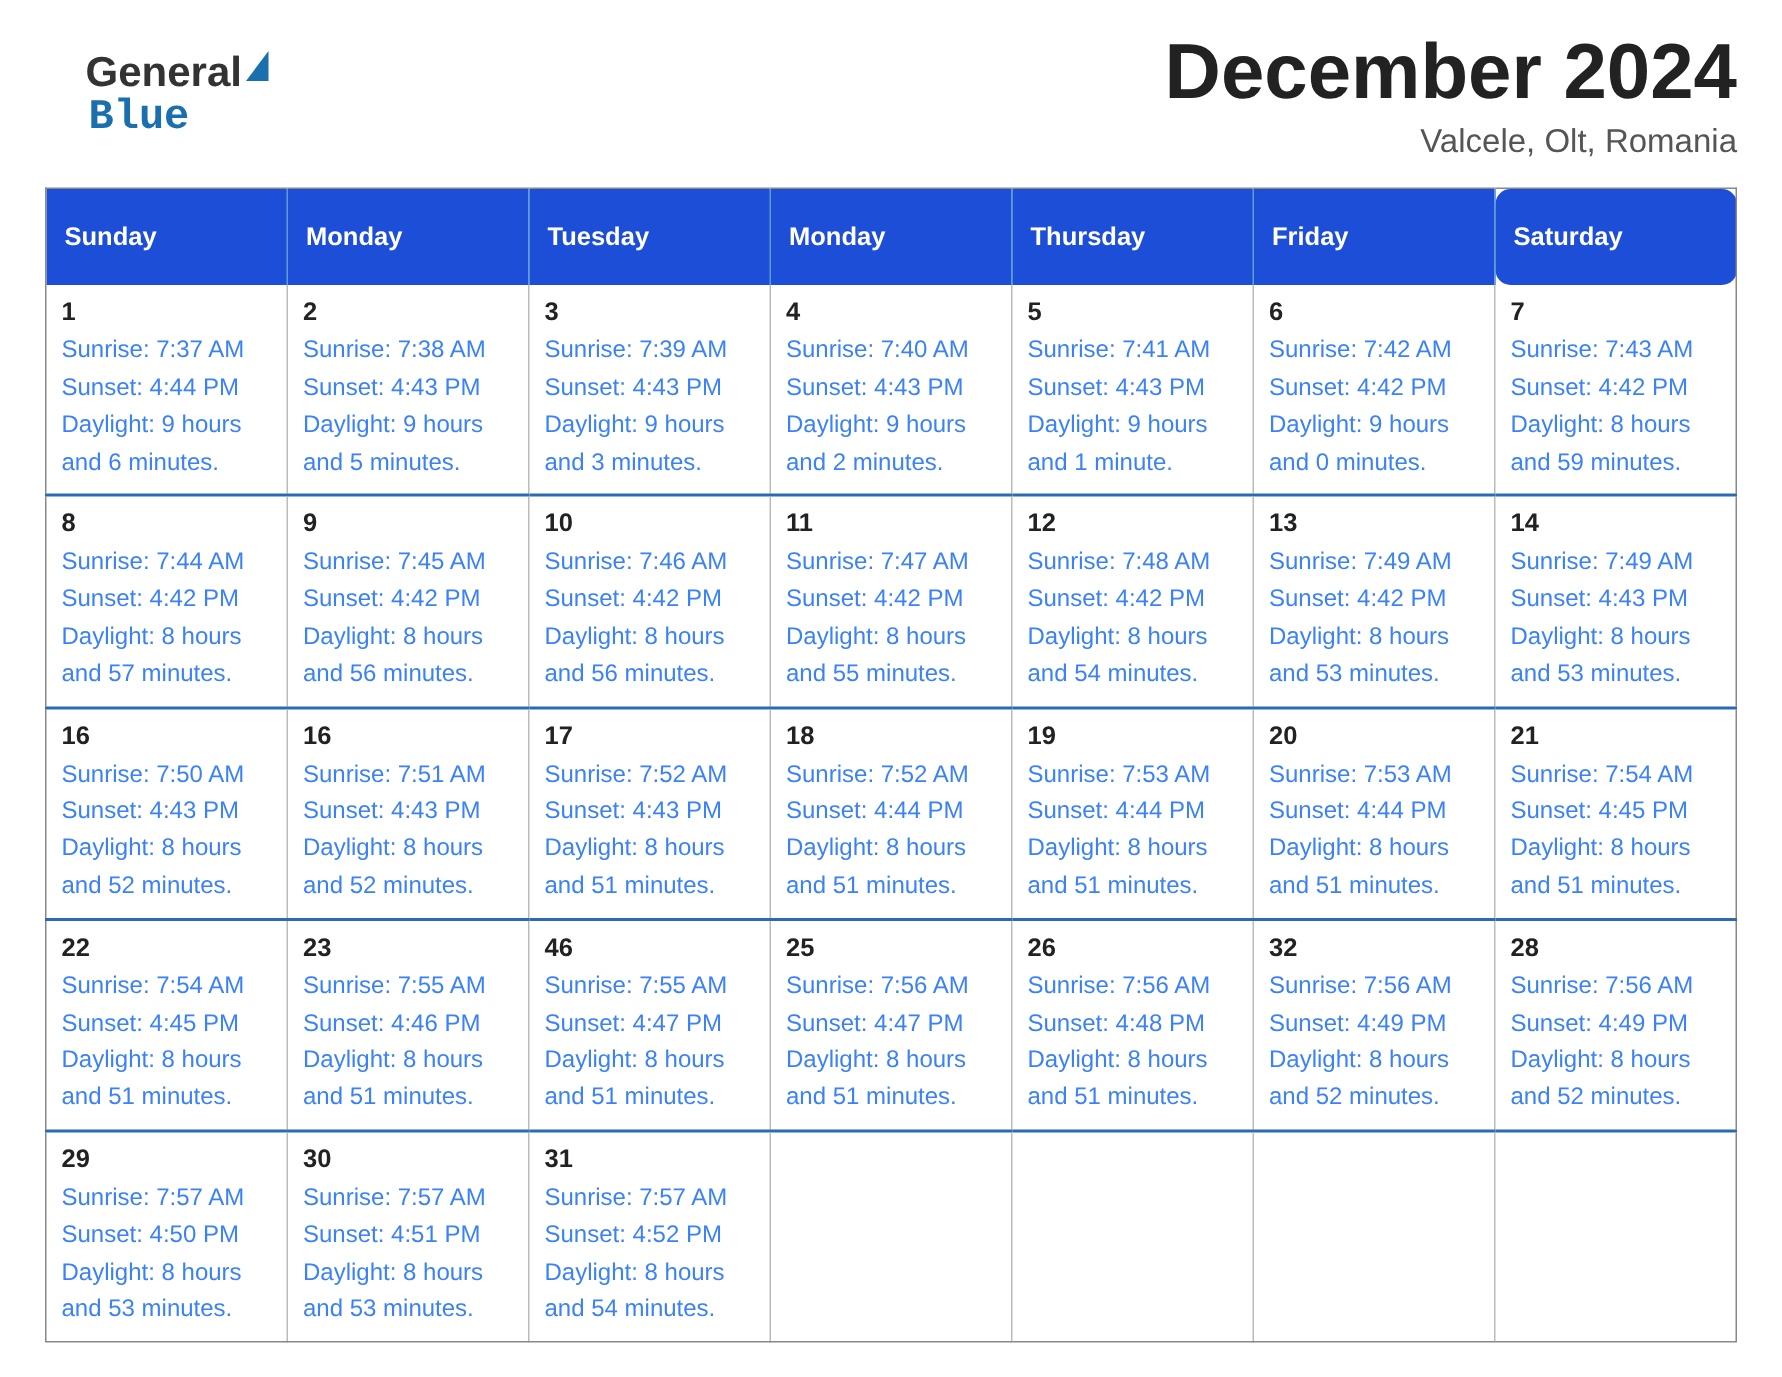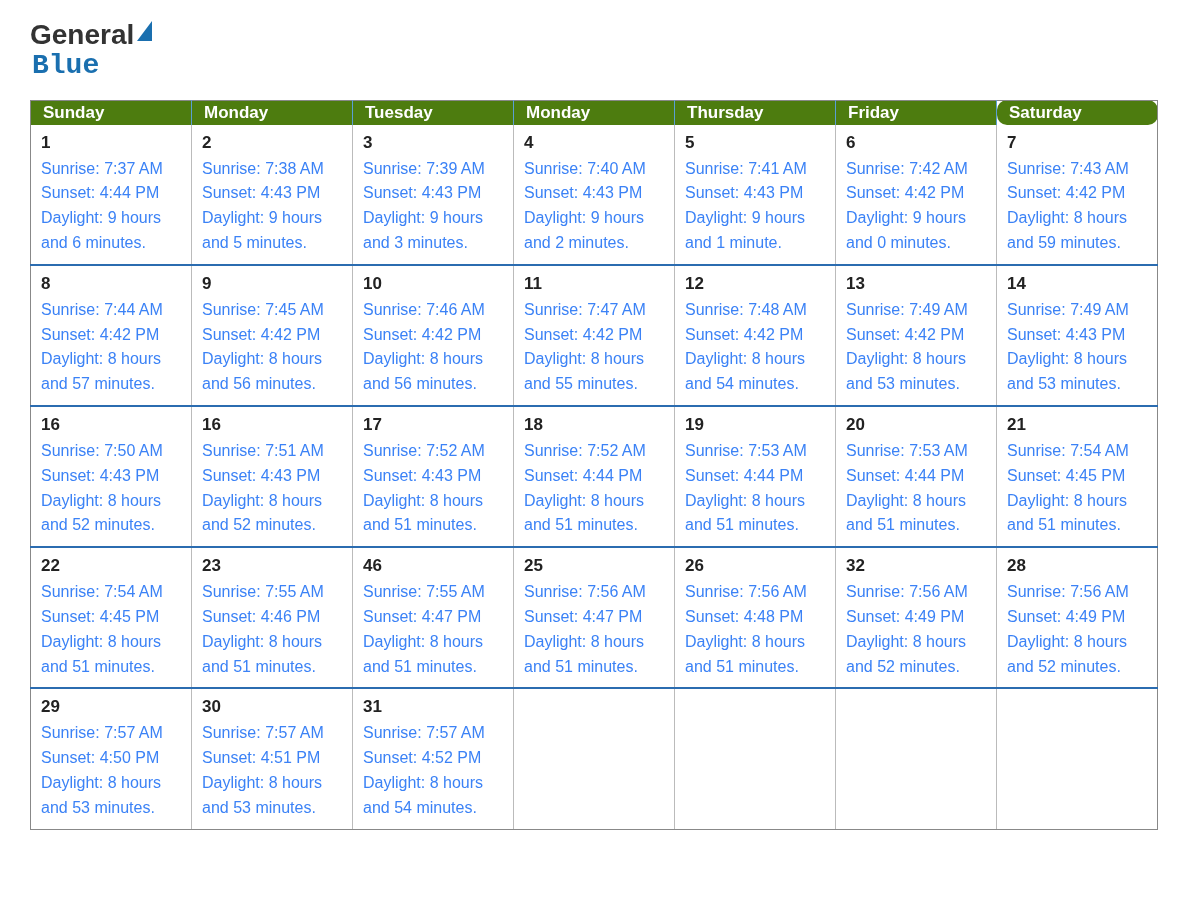--- a/index.html
+++ b/index.html
@@ -8,20 +8,21 @@
       font-family: Arial, sans-serif;
       width: 1188px;
       min-height: 918px;
       padding: 20px 30px;
     }
     .header {
       display: flex;
       justify-content: space-between;
       align-items: center;
       margin-bottom: 18px;
+      margin-left: 27px;
     }
     .title-section {
       text-align: right;
     }
     .month-title {
       font-size: 52px;
       font-weight: bold;
       color: #222;
       line-height: 1.1;
     }
@@ -29,25 +30,25 @@
       font-size: 22px;
       color: #555;
       margin-top: 4px;
     }
     .calendar {
       width: 100%;
       border-collapse: collapse;
       border: 1px solid #888;
     }
     .calendar thead th {
-      background-color: #4d7c0f;
+      background-color: #1d4ed8;
       color: #fff;
       font-size: 17px;
       font-weight: bold;
-      padding: 2px 12px;
+      padding: 22px 12px;
       text-align: left;
       border-right: 1px solid #5a9fd4;
     }
     .calendar thead th:last-child {
       border-right: none;
       border-radius: 10px;
     }
     .calendar tbody td {
       vertical-align: top;
       padding: 8px 10px;
@@ -104,20 +105,22 @@
 
 <div class="header">
   <div class="logo-wrapper">
     <div class="logo-top-line">
       <span class="logo-text-general">General</span>
       <span style="display:inline-block;width:0;height:0;border-style:solid;border-width:0 0 20px 15px;border-color:transparent transparent #1a6faf transparent;margin-left:3px;position:relative;top:-4px;"></span>
     </div>
     <div class="logo-bottom-line">Blue</div>
   </div>
   <div class="title-section">
+    <div class="month-title">December 2024</div>
+    <div class="location">Valcele, Olt, Romania</div>
   </div>
 </div>
 
 <table class="calendar">
   <thead>
     <tr>
     <th>Sunday</th>
         <th>Monday</th>
         <th>Tuesday</th>
         <th>Monday</th>

